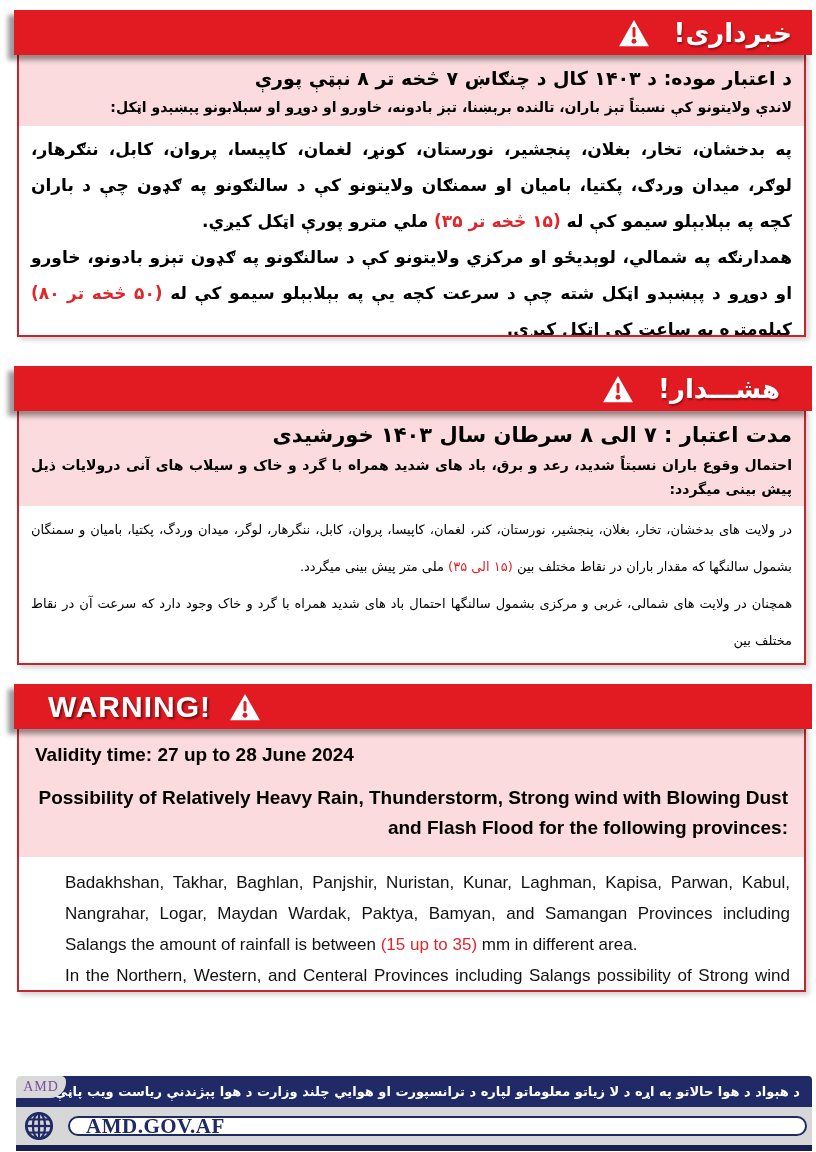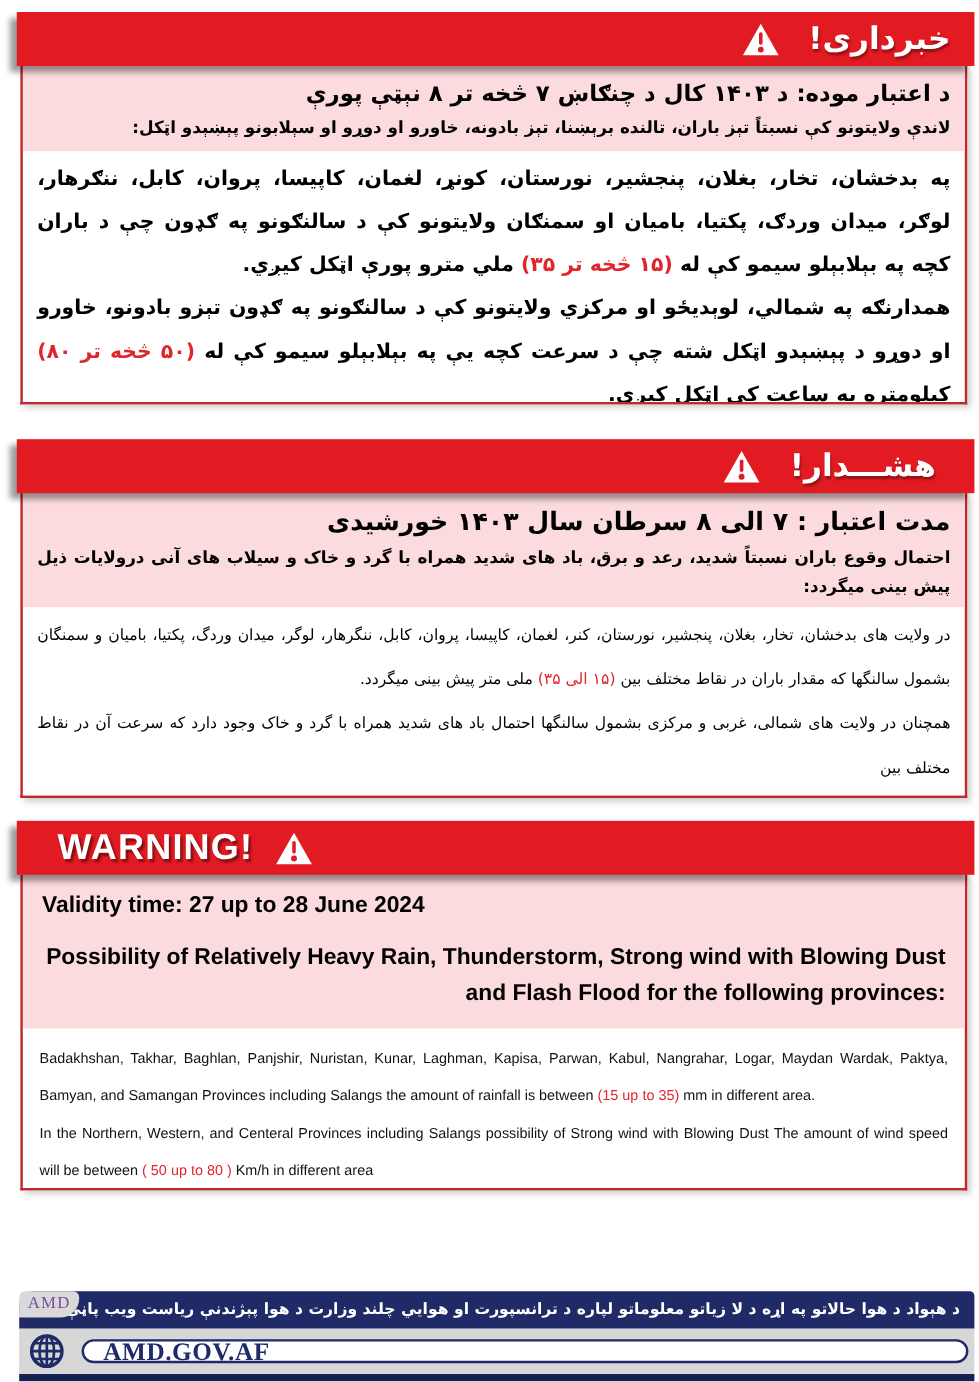--- a/index.html
+++ b/index.html
@@ -68,21 +68,21 @@
   .s2 .conditions{font-size:14px;line-height:24px;text-align:justify;}
   .s2 .body-text{padding:5px 12px 10px;font-size:13px;font-weight:normal;line-height:37px;text-align:justify;}
   
   .s3{top:684px;}
   .s3 .band{gap:18px;padding-left:34px;}
   .s3 .band-title{font-size:30px;font-weight:800;letter-spacing:1px;font-family:"Liberation Sans",sans-serif;text-shadow:2px 2px 2px rgba(0,0,0,0.45);}
   .s3 .content{height:263px;}
   .s3 .pink{padding:12px 16px 14px;}
   .s3 .validity{font-size:19px;line-height:28px;text-align:left;font-family:"Liberation Sans",sans-serif;}
   .s3 .conditions{margin-top:14px;font-size:19px;line-height:30px;text-align:right;font-family:"Liberation Sans",sans-serif;}
-  .s3 .body-text{padding:10px 14px;font-size:12px;font-weight:400;line-height:31px;text-align:justify;color:#111;font-family:"Liberation Sans",sans-serif;}
+  .s3 .body-text{padding:10px 14px;font-size:17px;font-weight:400;line-height:31px;text-align:justify;color:#111;font-family:"Liberation Sans",sans-serif;margin-left:32px;}
   
   .footer{position:absolute;left:16px;top:1076px;width:796px;}
   .footer-bar{
     position:relative;
     height:31px;
     background:var(--navy);
     border-radius:12px 4px 0 0;
     display:flex;
     align-items:center;
   }

